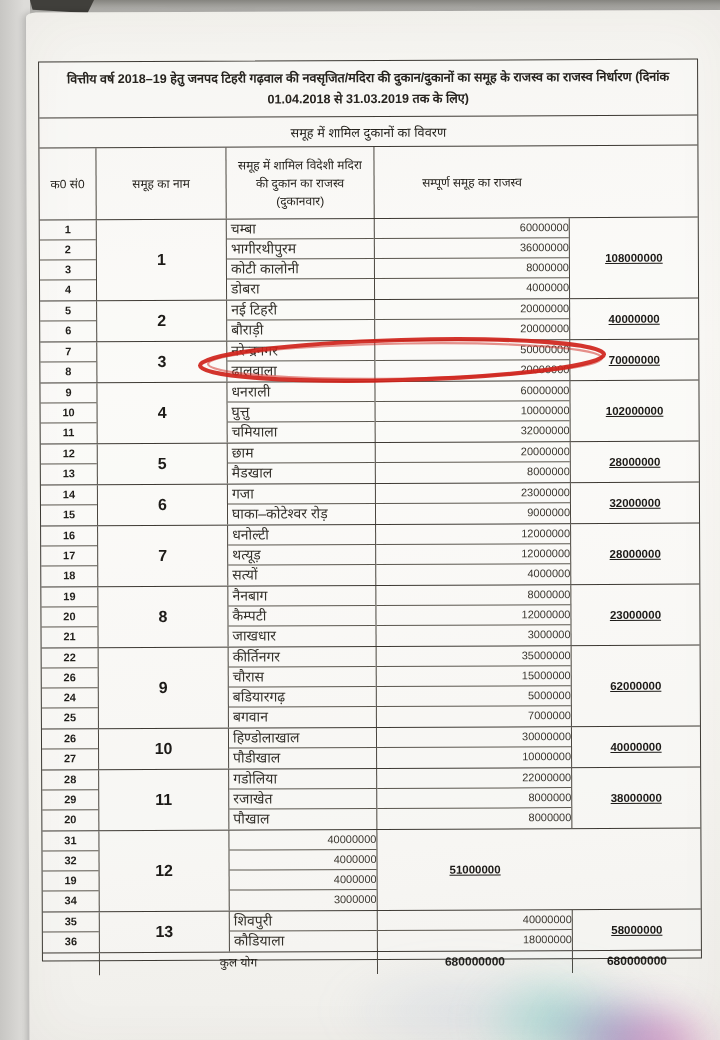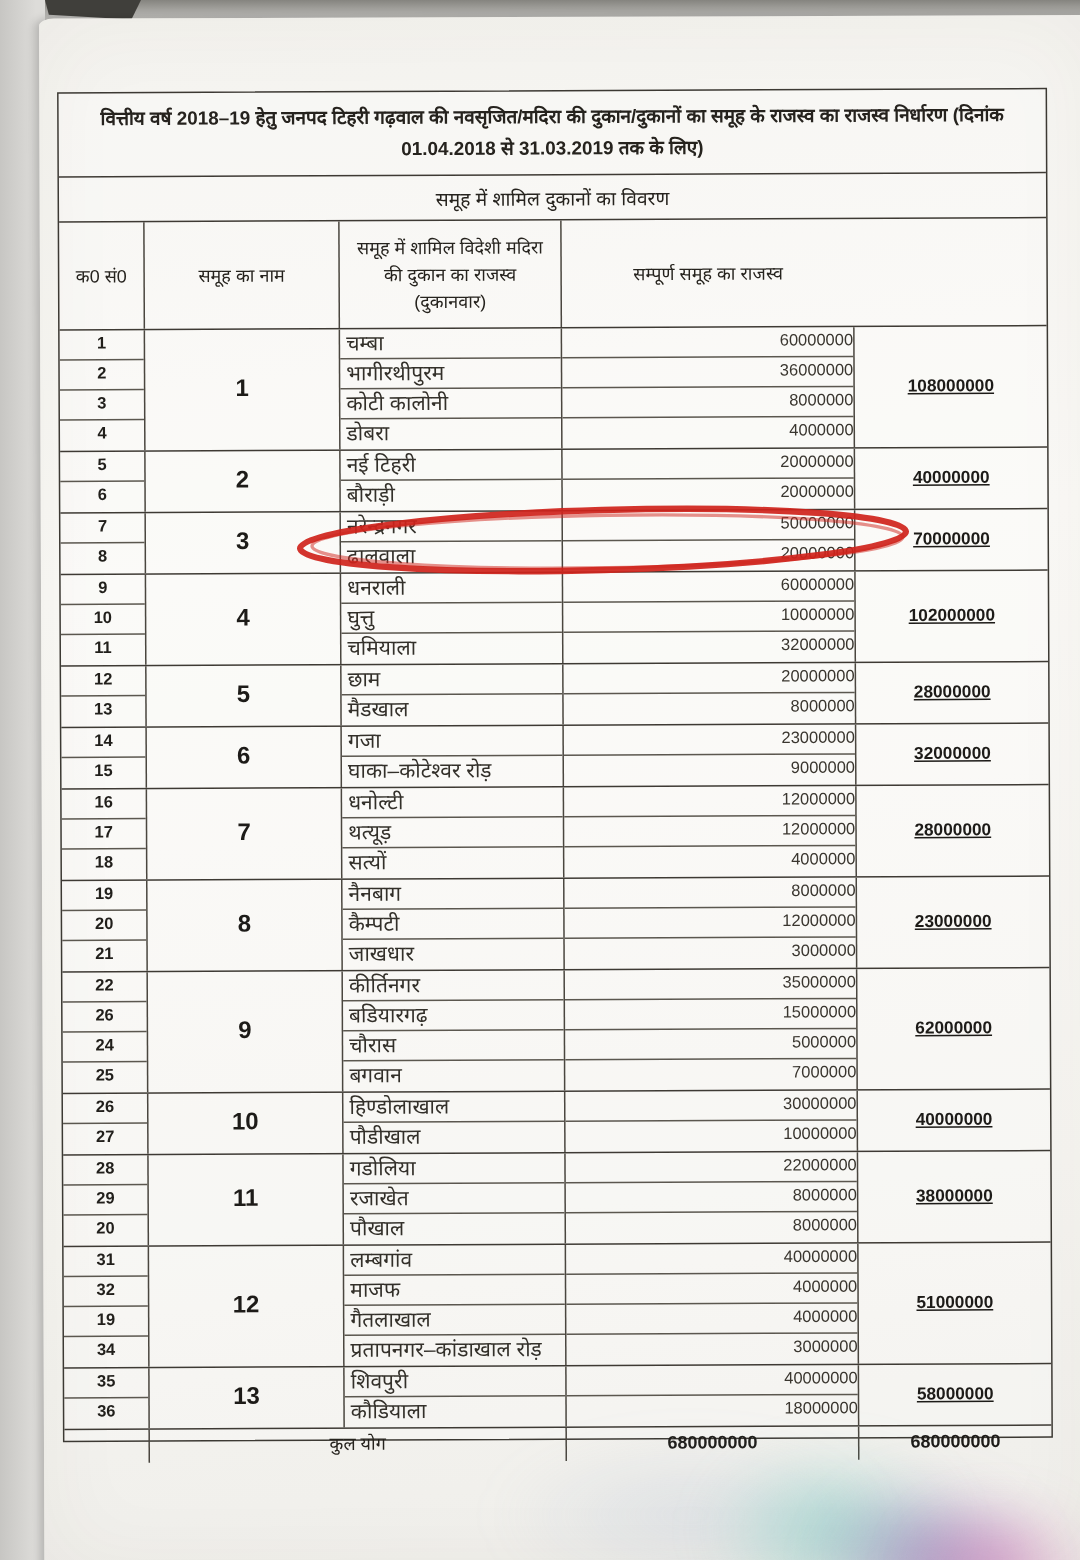--- a/index.html
+++ b/index.html
@@ -238,22 +238,22 @@
         <div class="group-row">
           <div class="col stack">
             <div class="cell serial-cell">22</div>
             <div class="cell serial-cell">26</div>
             <div class="cell serial-cell">24</div>
             <div class="cell serial-cell">25</div>
           </div>
           <div class="col group-num">9</div>
           <div class="col stack">
             <div class="cell name-cell">कीर्तिनगर</div>
+            <div class="cell name-cell">चौरास</div>
             <div class="cell name-cell">बडियारगढ़</div>
-            <div class="cell name-cell">चौरास</div>
             <div class="cell name-cell">बगवान</div>
           </div>
           <div class="col stack">
             <div class="cell value-cell">35000000</div>
             <div class="cell value-cell">15000000</div>
             <div class="cell value-cell">5000000</div>
             <div class="cell value-cell">7000000</div>
           </div>
           <div class="group-total">62000000</div>
         </div>
@@ -293,26 +293,20 @@
           <div class="group-total">38000000</div>
         </div>
         <div class="group-row">
           <div class="col stack">
             <div class="cell serial-cell">31</div>
             <div class="cell serial-cell">32</div>
             <div class="cell serial-cell">19</div>
             <div class="cell serial-cell">34</div>
           </div>
           <div class="col group-num">12</div>
-          <div class="col stack">
-            <div class="cell name-cell">लम्बगांव</div>
-            <div class="cell name-cell">माजफ</div>
-            <div class="cell name-cell">गैतलाखाल</div>
-            <div class="cell name-cell">प्रतापनगर–कांडाखाल रोड़</div>
-          </div>
           <div class="col stack">
             <div class="cell value-cell">40000000</div>
             <div class="cell value-cell">4000000</div>
             <div class="cell value-cell">4000000</div>
             <div class="cell value-cell">3000000</div>
           </div>
           <div class="group-total">51000000</div>
         </div>
         <div class="group-row">
           <div class="col stack">

